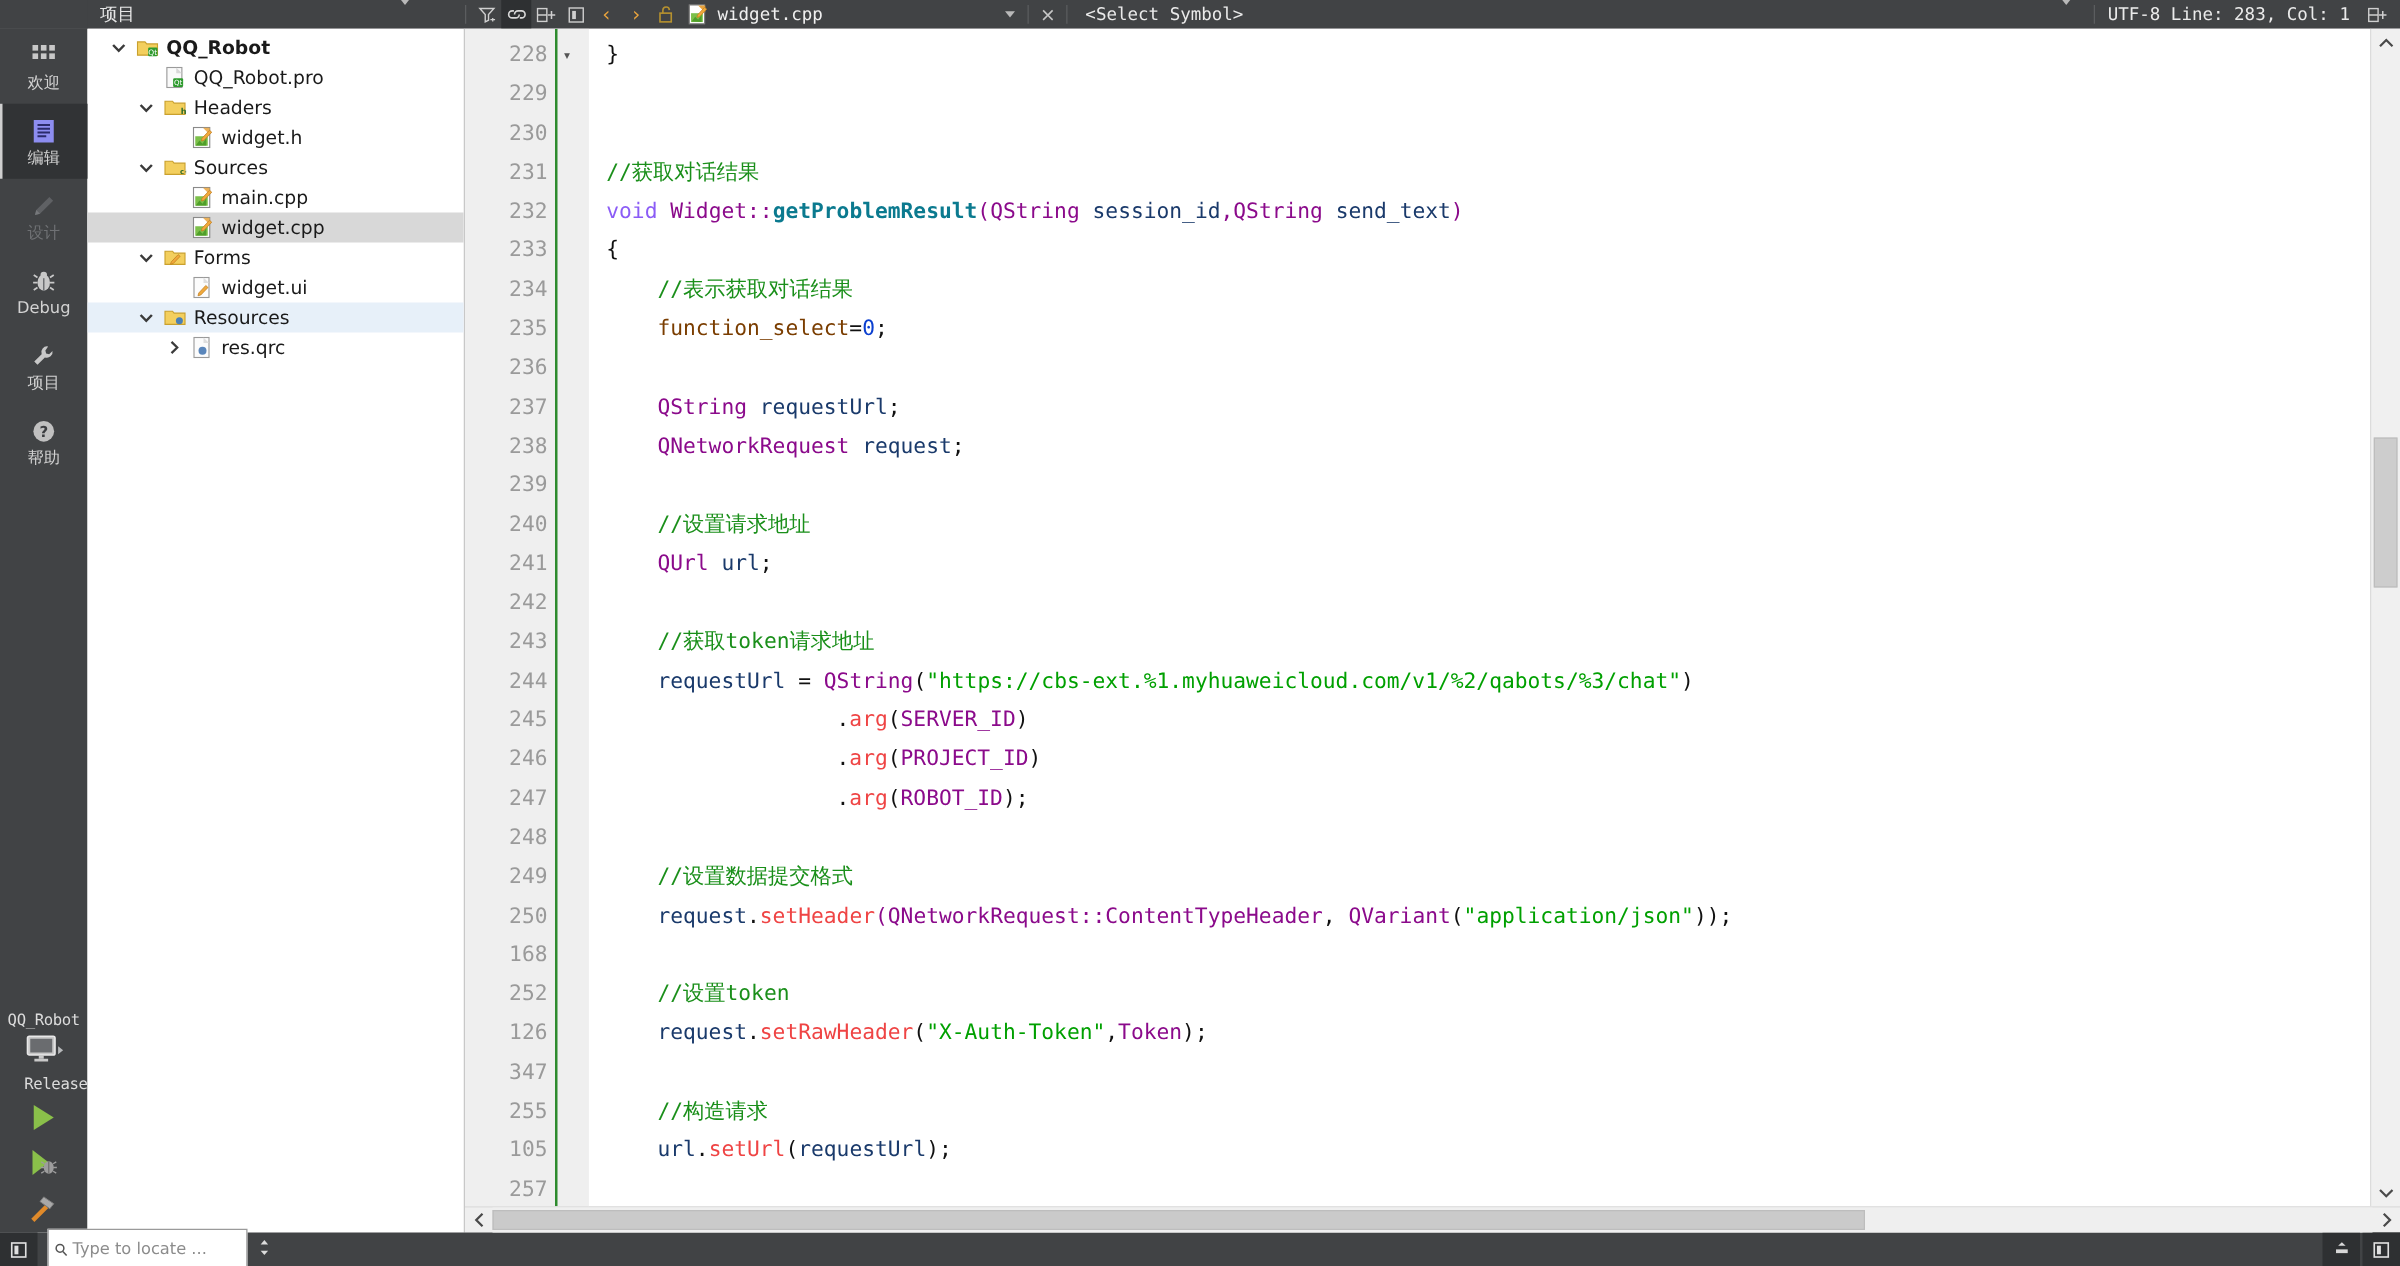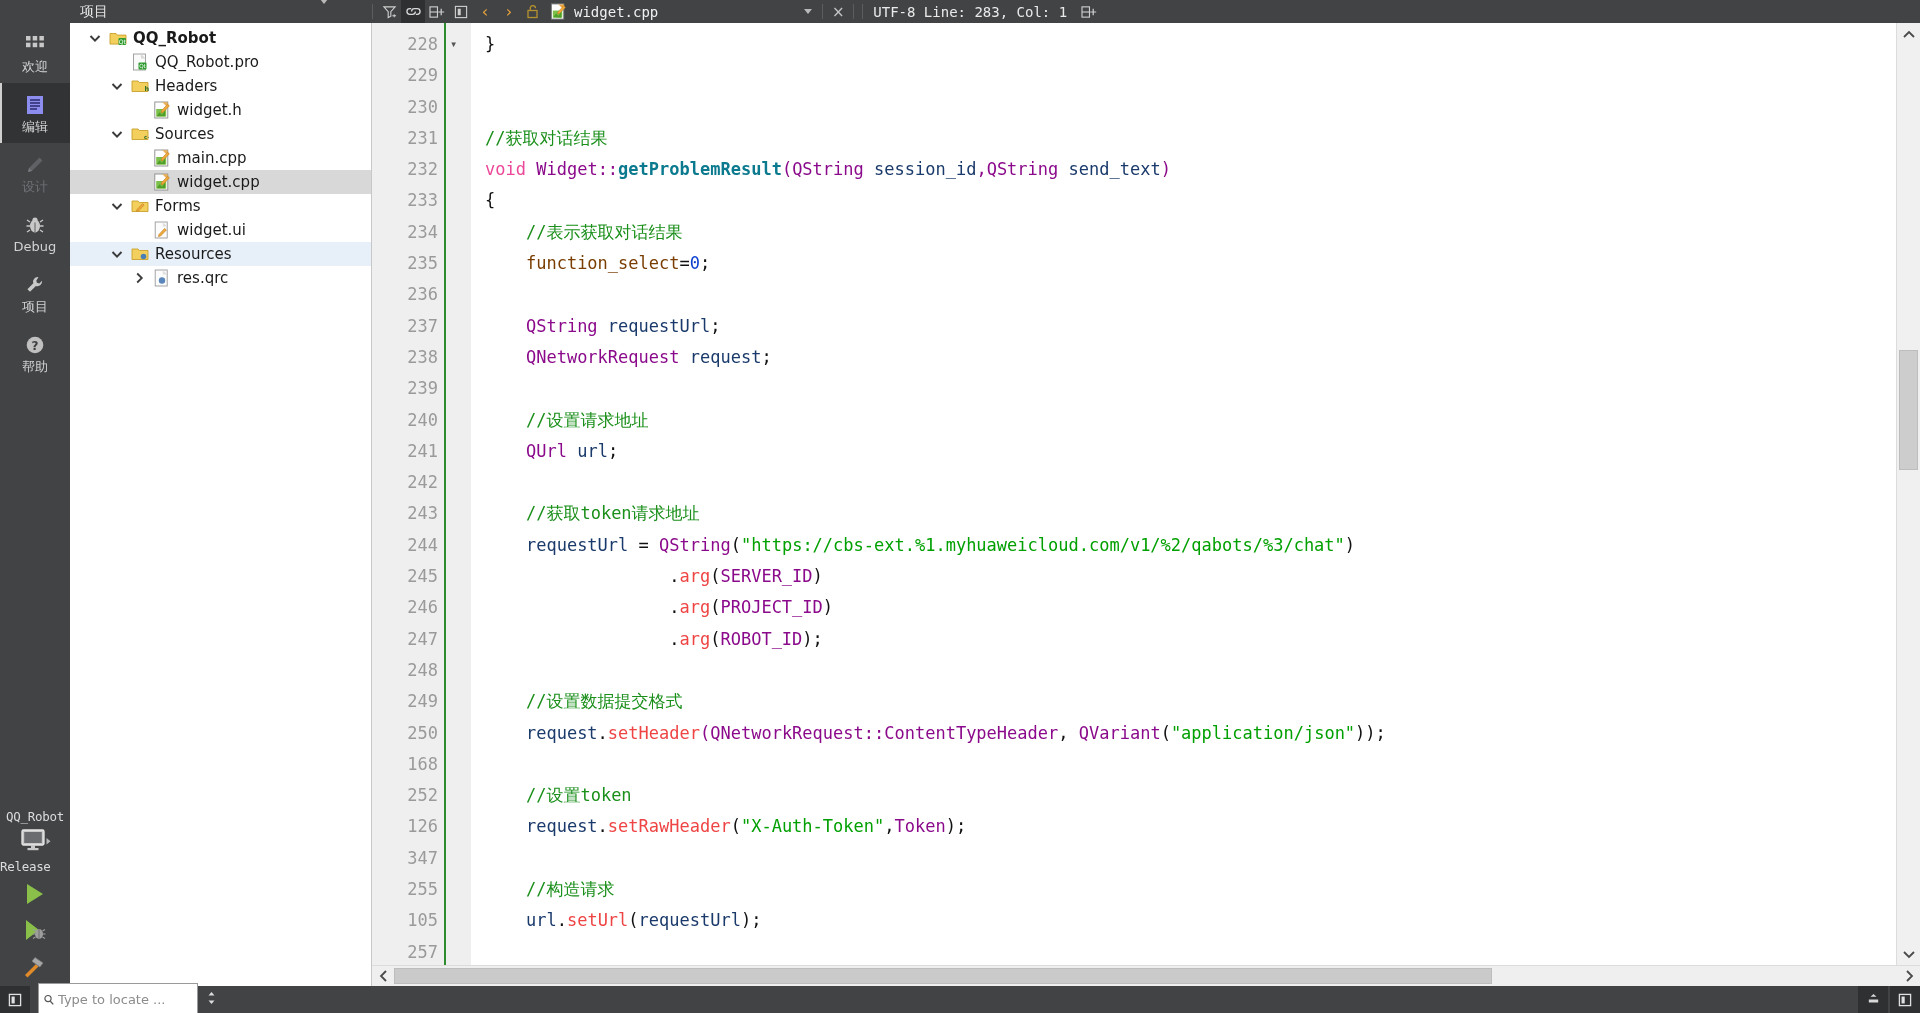--- a/index.html
+++ b/index.html
@@ -135,21 +135,21 @@
   .kit-proj {
     font-family: "DejaVu Sans Mono", monospace;
     font-size: 12.5px; color: #dcdcdc;
     white-space: nowrap; overflow: hidden; width: 70px; text-align: center;
     letter-spacing: -0.3px;
   }
   .kit-mon { padding: 4px 0 1px 0; position: relative; }
   .kit-mode {
     font-family: "DejaVu Sans Mono", monospace;
     font-size: 12.5px; color: #dcdcdc; letter-spacing: -0.3px;
-    white-space: nowrap; overflow: hidden; width: 70px; text-align: left;
+    white-space: nowrap; overflow: hidden; width: 70px; text-align: right;
   }
   .run-btn { height: 36px; display:flex; align-items:center; justify-content:center; }
 
   
   .tree {
     width: 302px; flex: 0 0 302px;
     background: #ffffff;
     border-right: 1px solid #c8c8c8;
     overflow: hidden;
     font-family: "DejaVu Sans", sans-serif;
@@ -218,21 +218,21 @@
     padding-top: 6px;
     padding-left: 14px;
     font-family: "DejaVu Sans Mono", monospace;
     font-size: 17px;
     line-height: 31.3px;
     white-space: pre;
     color: #1a1a1a;
     overflow: hidden;
   }
   .code .cmt  { color: #1a8f1a; }
-  .code .kw   { color: #ec4899; margin-top: 29px; }
+  .code .kw   { color: #8b5cf6; margin-top: 29px; }
   .code .cls  { color: #8b0a8b; }
   .code .fn   { color: #0b7a8f; font-weight: bold; }
   .code .fn2  { color: #ef4444; }
   .code .str  { color: #00a000; }
   .code .num  { color: #0b3fd0; }
   .code .var  { color: #7a3d00; }
   .code .pln  { color: #1a3a6b; }
   .code .blk  { color: #111; }
 
   
@@ -367,20 +367,24 @@
       </svg>
     </div>
     <div class="tb-filename">widget.cpp</div>
     <div class="tb-filename-fill">
       <span class="caret-down"></span>
     </div>
     <div class="tb-sep"></div>
     <div class="tb-close">×</div>
     <div class="tb-sep"></div>
 
+    <div class="tb-symbol">
+      <span>&lt;Select Symbol&gt;</span>
+      <span class="tb-caret2"><span class="caret-down"></span></span>
+    </div>
 
     <div class="tb-sep"></div>
     <div class="tb-encoding">UTF-8 Line: 283, Col: 1</div>
     <div class="tb-right-icons">
       <div class="tb-icon">
         <svg width="16" height="14" viewBox="0 0 17 15">
             <rect x="1" y="2" width="8" height="11" fill="none" stroke="#cfcfcf" stroke-width="1.2"></rect>
             <path d="M1 7.5h8" stroke="#cfcfcf" stroke-width="1.2"></path>
             <path d="M13 4v7M9.8 7.5h6.4" stroke="#cfcfcf" stroke-width="1.3"></path>
           </svg>

